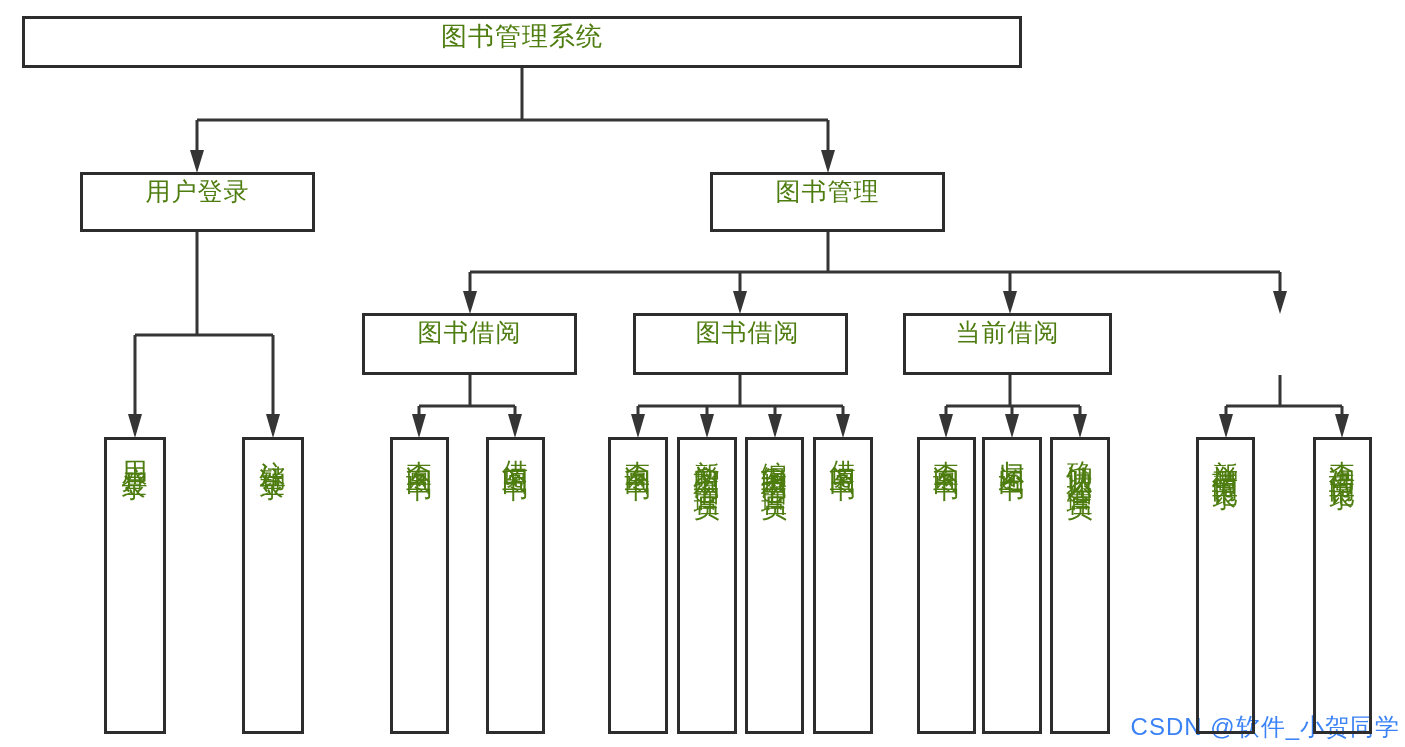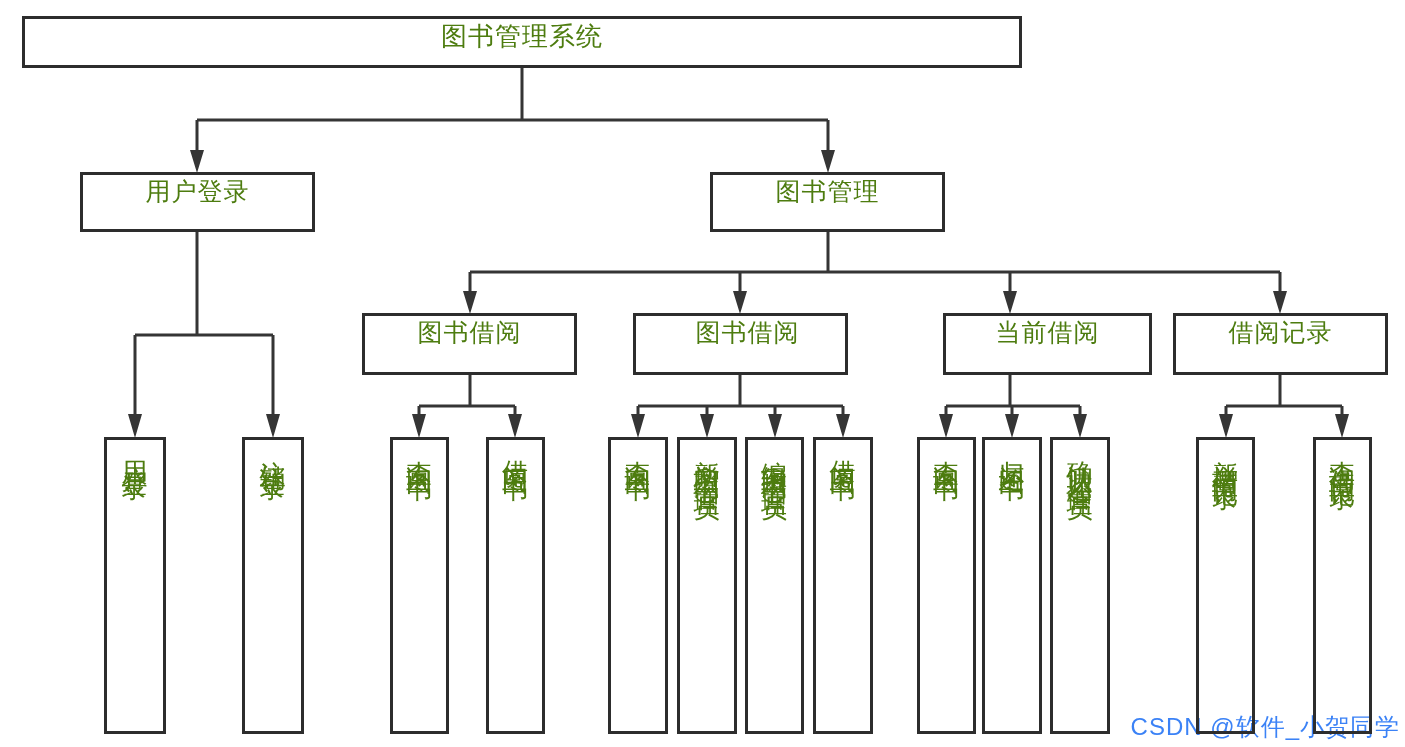--- a/index.html
+++ b/index.html
@@ -89,25 +89,22 @@
   <div class="box" style="left:710px; top:172px; width:235px; height:60px;">
     <span class="h-label">图书管理</span>
   </div>
 
   <div class="box" style="left:362px; top:313px; width:215px; height:62px;">
     <span class="h-label">图书借阅</span>
   </div>
   <div class="box" style="left:633px; top:313px; width:215px; height:62px;padding-left:14px;">
     <span class="h-label">图书借阅</span>
   </div>
-  <div class="box" style="left:903px; top:313px; width:209px; height:62px;margin-left:40px;">
+  <div class="box" style="left:903px; top:313px; width:209px; height:62px;">
     <span class="h-label">当前借阅</span>
-  </div>
-  <div class="box" style="left:1173px; top:313px; width:215px; height:62px;">
-    <span class="h-label">借阅记录</span>
   </div>
 
   <div class="box leaf" style="left:104px; top:437px; width:62px; height:297px;">
     <span class="v-label">用户登录</span>
   </div>
   <div class="box leaf" style="left:242px; top:437px; width:62px; height:297px;">
     <span class="v-label">注销登录</span>
   </div>
 
   <div class="box leaf" style="left:390px; top:437px; width:59px; height:297px;">

